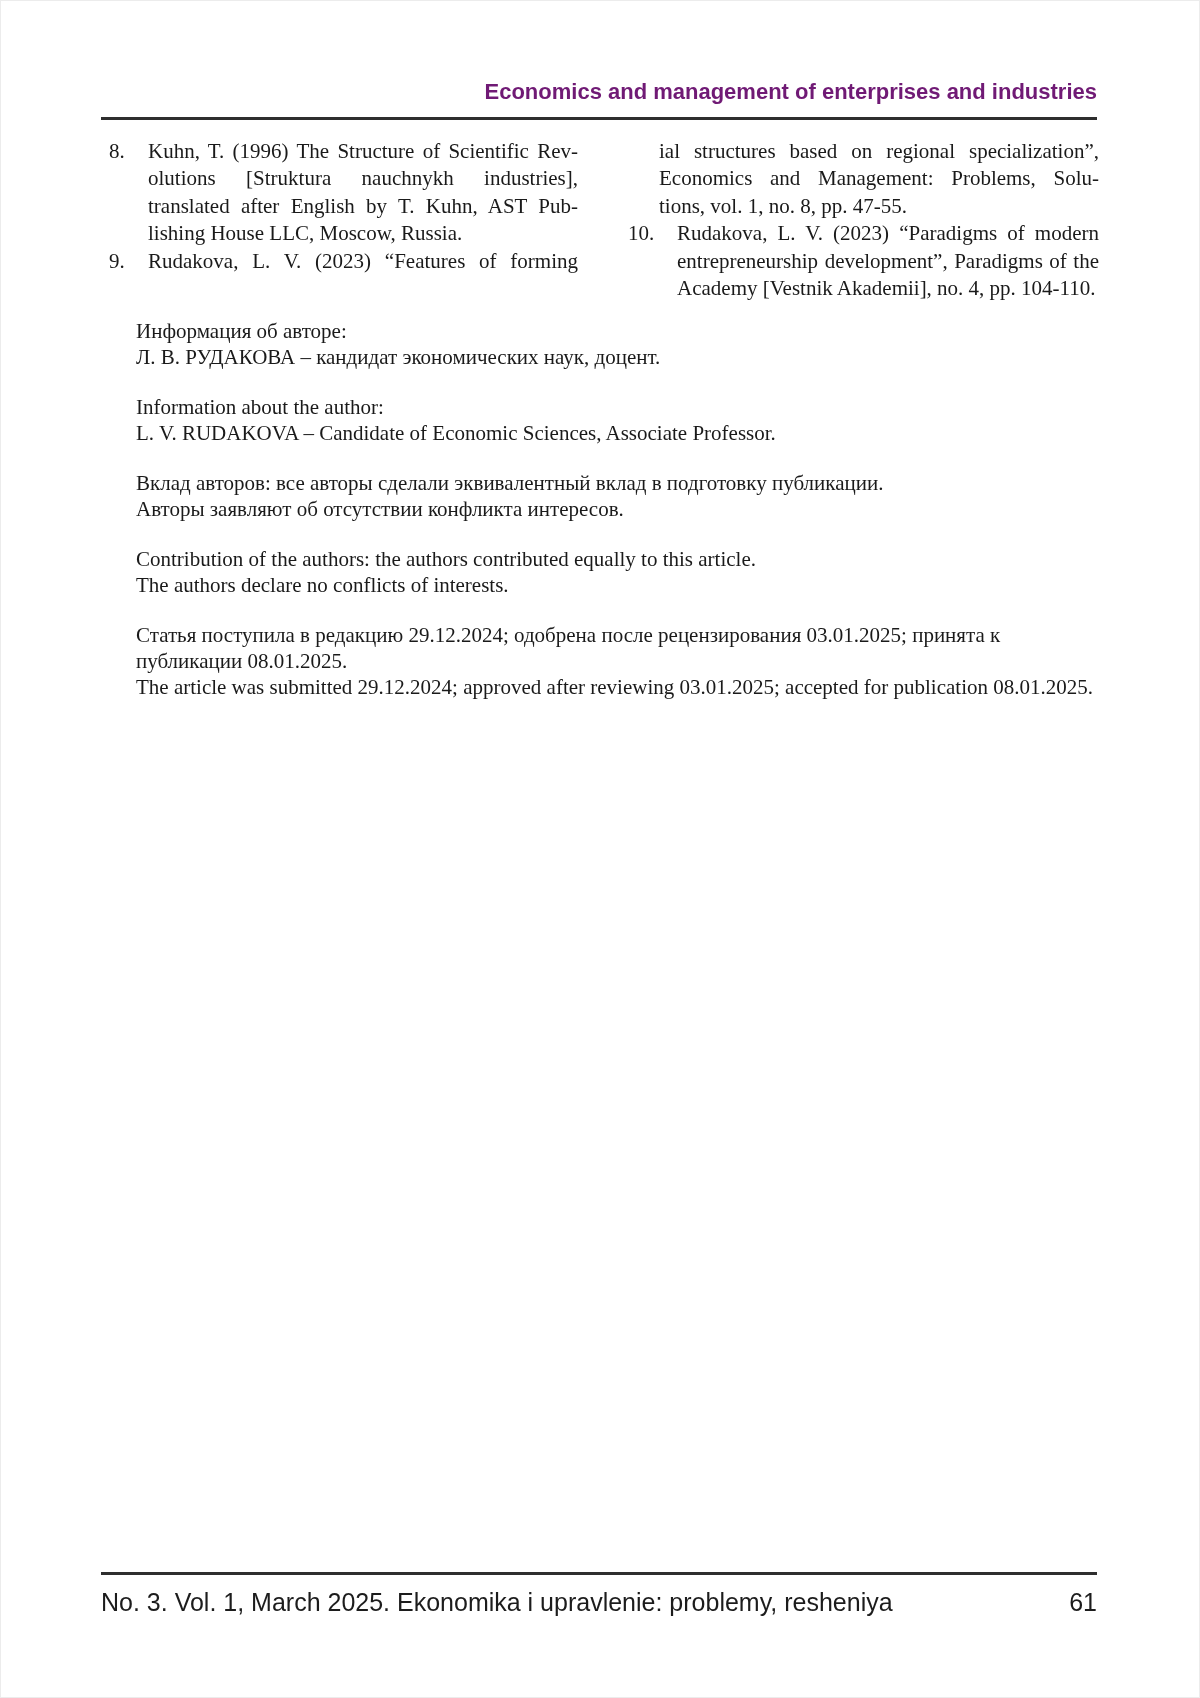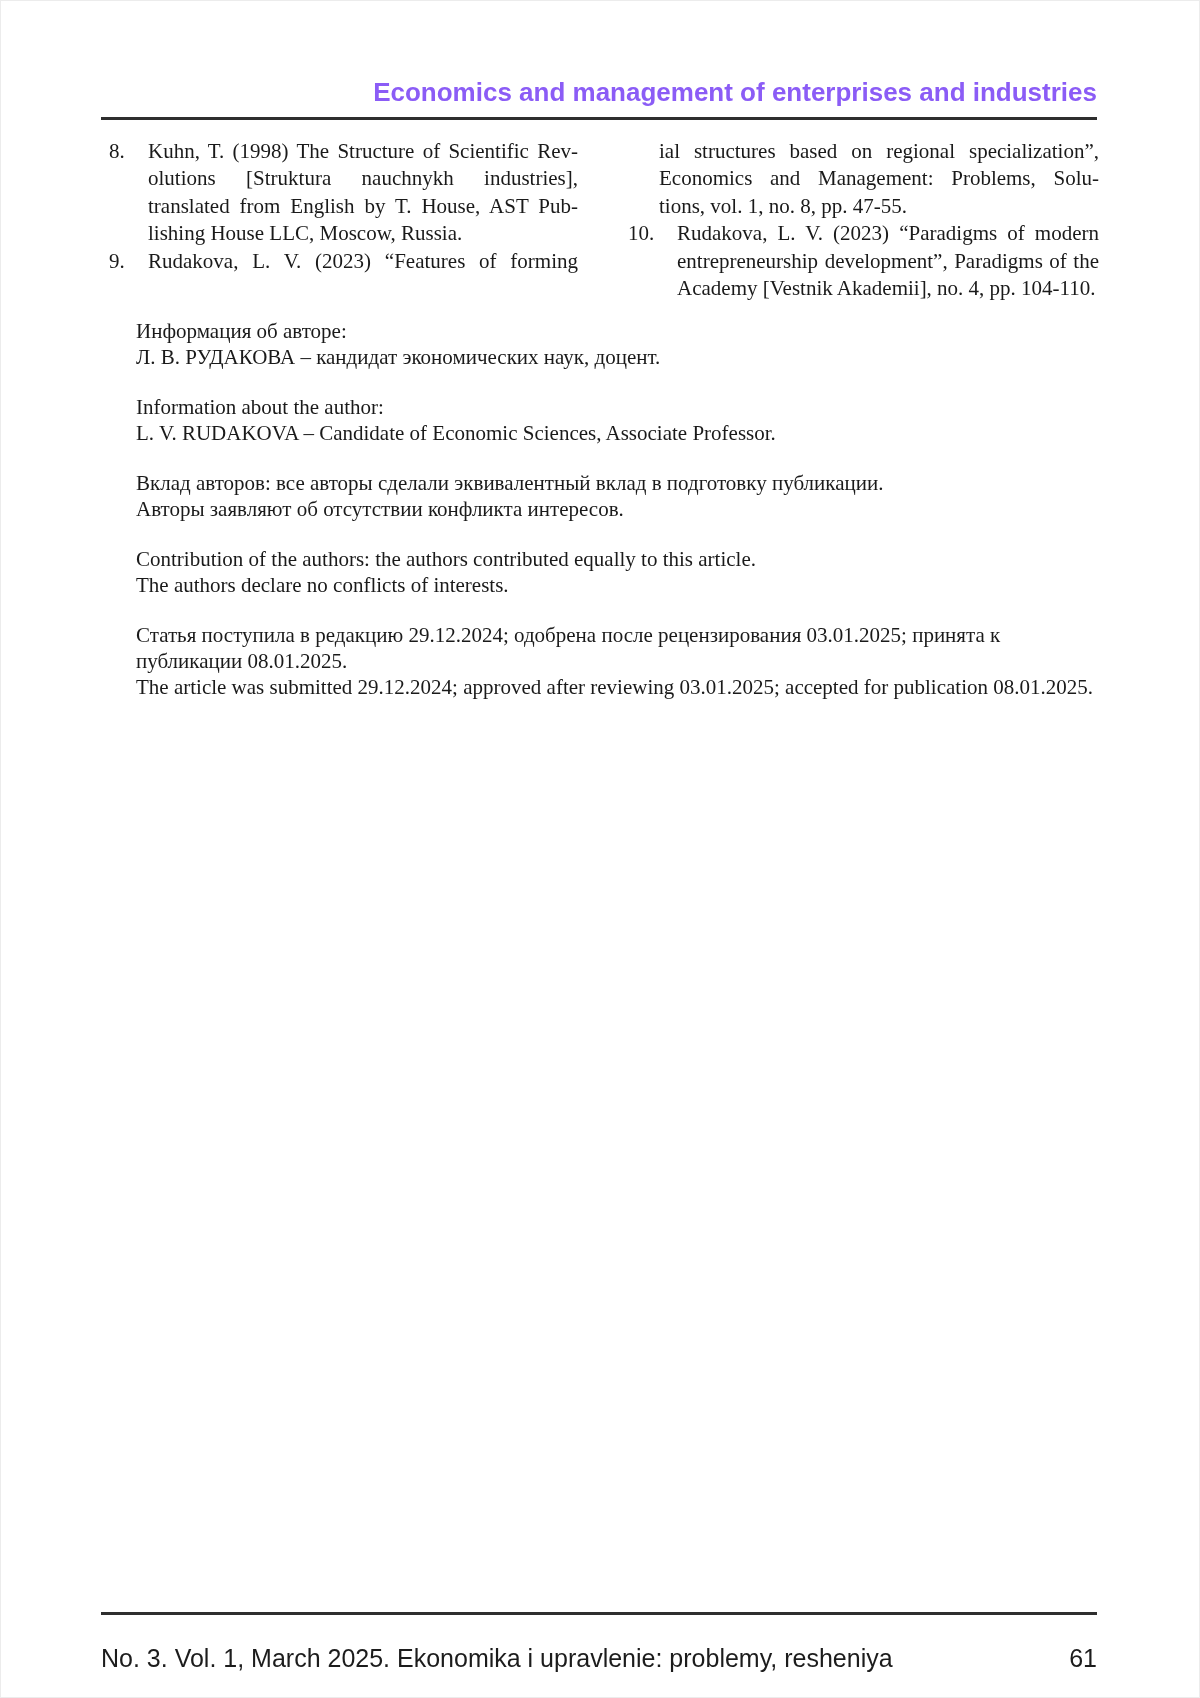--- a/index.html
+++ b/index.html
@@ -17,24 +17,24 @@
 
   
   .header {
     margin: 78px 102px 0 100px;
     border-bottom: 3px solid #2e2e2e;
     padding-bottom: 12px;
   }
   .header-title {
     font-family: "Liberation Sans", "DejaVu Sans", sans-serif;
     font-weight: bold;
-    font-size: 26px;
+    font-size: 22px;
     line-height: 26px;
     text-align: right;
-    color: #8b5cf6;
+    color: #701a75;
   }
 
   
   .refs {
     display: flex;
     margin: 18px 100px 0 100px;
     gap: 36px;
     font-size: 21px;
     line-height: 27.4px;
   }
@@ -61,44 +61,43 @@
   }
   .meta-group { margin: 0 0 24px 0; }
 
   
   .footer {
     position: absolute;
     left: 100px;
     right: 102px;
     top: 1571px;
     border-top: 3px solid #2e2e2e;
-    padding-top: 29px;
+    padding-top: 13px;
     display: flex;
     justify-content: space-between;
     align-items: baseline;
     font-family: "Liberation Sans", "DejaVu Sans", sans-serif;
     font-size: 25px;
     color: #1c1c1c;
-    margin-top: 40px;
   }
 </style>
 </head>
 <body>
 
 <div class="page">
 
   <div class="header">
     <div class="header-title">Economics and management of enterprises and industries</div>
   </div>
 
   <div class="refs">
     <div class="col-left" id="refs-col-0">
-        <div class="ref-line num-left jl"><span class="marker">8.</span><span>Kuhn, T. (1998) </span><span class="it">The Structure of Scientific Rev-</span></div>
+        <div class="ref-line num-left jl"><span class="marker">8.</span><span>Kuhn, T. (1996) </span><span class="it">The Structure of Scientific Rev-</span></div>
         <div class="ref-line body-left jl"><span class="it">olutions</span><span> [Struktura nauchnykh industries],</span></div>
-        <div class="ref-line body-left jl"><span>translated from English by T. House, AST Pub-</span></div>
+        <div class="ref-line body-left jl"><span>translated after English by T. Kuhn, AST Pub-</span></div>
         <div class="ref-line body-left"><span>lishing House LLC, Moscow, Russia.</span></div>
         <div class="ref-line num-left jl"><span class="marker">9.</span><span>Rudakova, L. V. (2023) “Features of forming</span></div>
       </div>
     <div class="col-right" id="refs-col-1">
         <div class="ref-line cont-right jl"><span>ial structures based on regional specialization”,</span></div>
         <div class="ref-line cont-right jl"><span class="it">Economics and Management: Problems, Solu-</span></div>
         <div class="ref-line cont-right"><span class="it">tions,</span><span> vol. 1, no. 8, pp. 47-55.</span></div>
         <div class="ref-line num-right jl"><span class="marker">10.</span><span>Rudakova, L. V. (2023) “Paradigms of modern</span></div>
         <div class="ref-line body-right jl"><span>entrepreneurship development”, </span><span class="it">Paradigms of the</span></div>
         <div class="ref-line body-right"><span class="it">Academy</span><span> [Vestnik Akademii], no. 4, pp. 104-110.</span></div>

